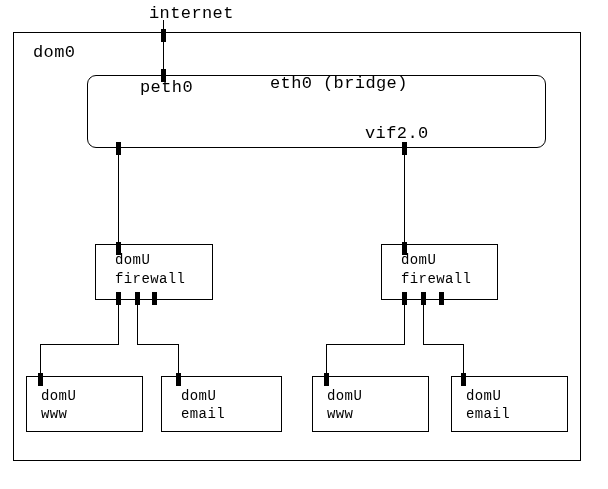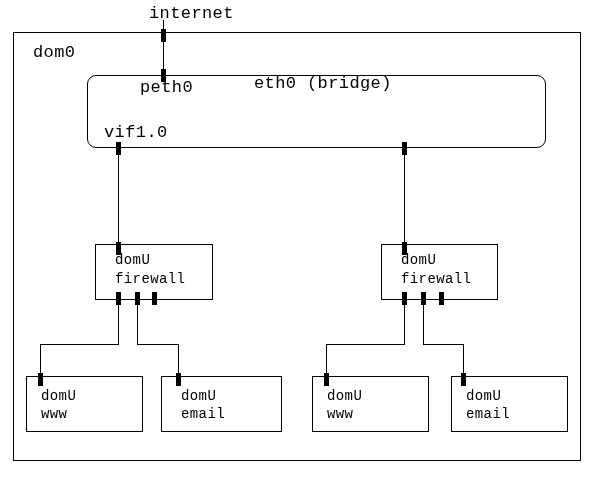--- a/index.html
+++ b/index.html
@@ -66,22 +66,22 @@
 
   <div class="lbl" style="left:149px; top:4px;">internet</div>
 
   <div class="vline" style="left:163px; top:20px; height:55px;"></div>
 
   <div class="box" style="left:13px; top:32px; width:568px; height:429px;"></div>
   <div class="lbl" style="left:33px; top:43px;">dom0</div>
 
   <div class="box rounded" style="left:87px; top:75px; width:459px; height:73px;"></div>
   <div class="lbl" style="left:140px; top:78px;">peth0</div>
-  <div class="lbl" style="left:254px; top:74px;">eth0 (bridge)</div>
-  <div class="lbl" style="left:104px; top:123px;">vif1.0</div>
+  <div class="lbl" style="left:270px; top:74px;">eth0 (bridge)</div>
+  <div class="lbl" style="left:365px; top:124px;">vif2.0</div>
 
   <div class="vline" style="left:118px; top:148px; height:96px;"></div>
   <div class="vline" style="left:404px; top:148px; height:96px;"></div>
 
   <div class="box" style="left:95px; top:244px; width:118px; height:56px;"></div>
   <div class="lbl2" style="left:115px; top:251px;"><span style="display:block">domU</span><span style="display:block">firewall</span></div>
 
   <div class="box" style="left:381px; top:244px; width:117px; height:56px;"></div>
   <div class="lbl2" style="left:401px; top:251px;"><span style="display:block">domU</span><span style="display:block">firewall</span></div>
 

